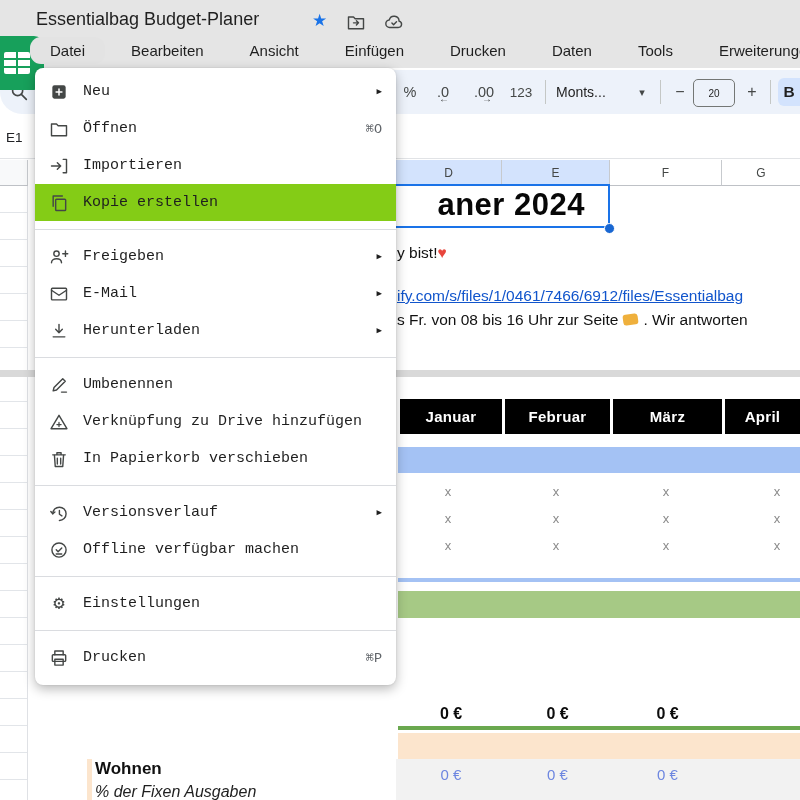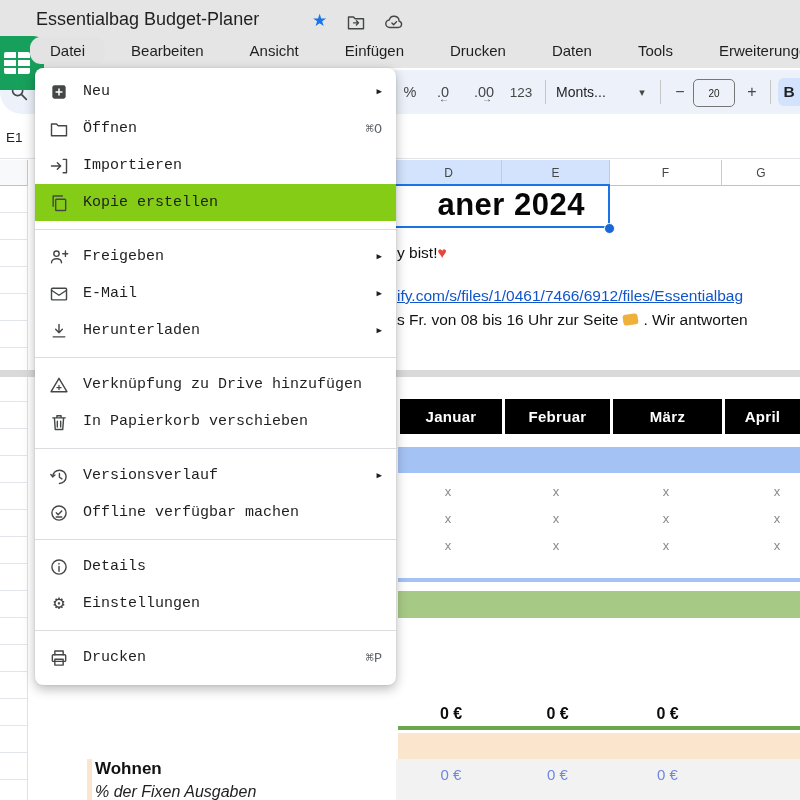--- a/index.html
+++ b/index.html
@@ -271,20 +271,29 @@
             <path d="M12 4v10M8 10l4 4 4-4M5 19h14"></path>
           </svg>
         </span>
       <span class="mi-label">Herunterladen</span>
       <span class="mi-arrow">▶</span>
     </div>
     <div class="mdivider"></div>
     <div class="mi">
       <span class="mi-icon">
           <svg viewBox="0 0 24 24">
+            <path d="M5 19l1-4L16.5 4.5l3 3L9 18l-4 1z"></path>
+            <path d="M15 20.5h6"></path>
+          </svg>
+        </span>
+      <span class="mi-label">Umbenennen</span>
+    </div>
+    <div class="mi">
+      <span class="mi-icon">
+          <svg viewBox="0 0 24 24">
             <path d="M12 4l9.5 16h-19z"></path>
             <path d="M12 12.5v5M9.5 15h5" stroke-width="1.5"></path>
           </svg>
         </span>
       <span class="mi-label">Verknüpfung zu Drive hinzufügen</span>
     </div>
     <div class="mi">
       <span class="mi-icon">
           <svg viewBox="0 0 24 24">
             <path d="M4.5 7h15M9.5 7V4.5h5V7M6.5 7l1 14h9l1-14M10 11v7M14 11v7"></path>
@@ -310,29 +319,20 @@
             <circle cx="12" cy="12" r="8.5"></circle>
             <path d="M8.7 11.8l2.2 2.2 4.4-4.4"></path>
             <path d="M8.7 16.8h6.6"></path>
           </svg>
         </span>
       <span class="mi-label">Offline verfügbar machen</span>
     </div>
     <div class="mdivider"></div>
     <div class="mi">
       <span class="mi-icon">
-          <svg viewBox="0 0 24 24">
-            <circle cx="12" cy="12" r="8.5"></circle>
-            <path d="M12 7.8v.5M12 11.3V17"></path>
-          </svg>
-        </span>
-      <span class="mi-label">Details</span>
-    </div>
-    <div class="mi">
-      <span class="mi-icon">
           <span class="gear-glyph">⚙</span>
         </span>
       <span class="mi-label">Einstellungen</span>
     </div>
     <div class="mdivider"></div>
     <div class="mi">
       <span class="mi-icon">
           <svg viewBox="0 0 24 24">
             <path d="M7 8V3.5h10V8"></path>
             <rect x="4" y="8" width="16" height="8" rx="1"></rect>

